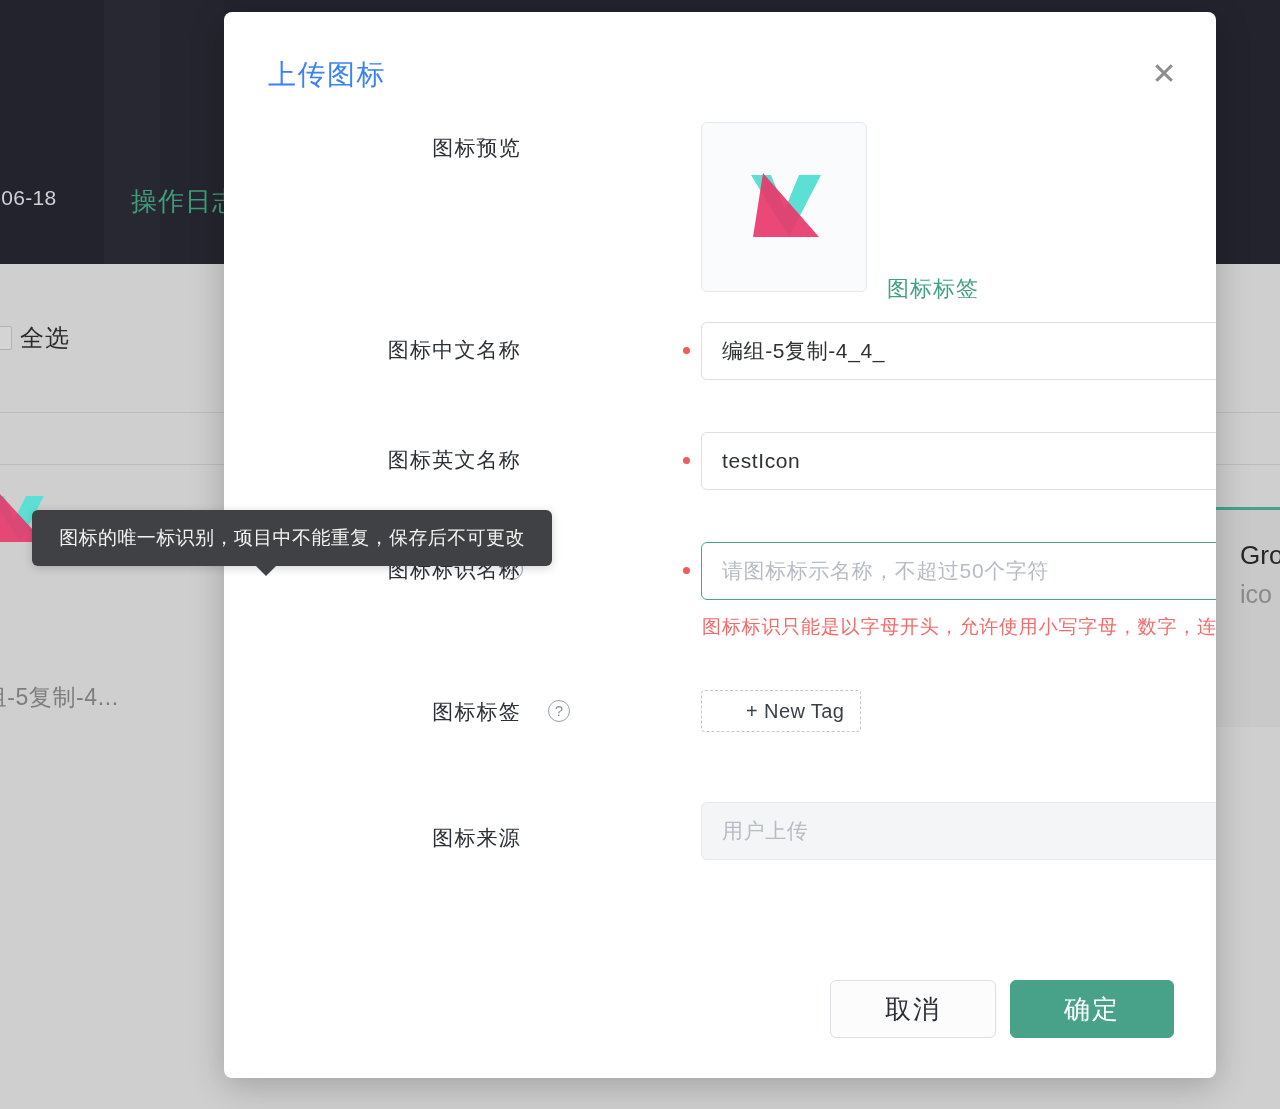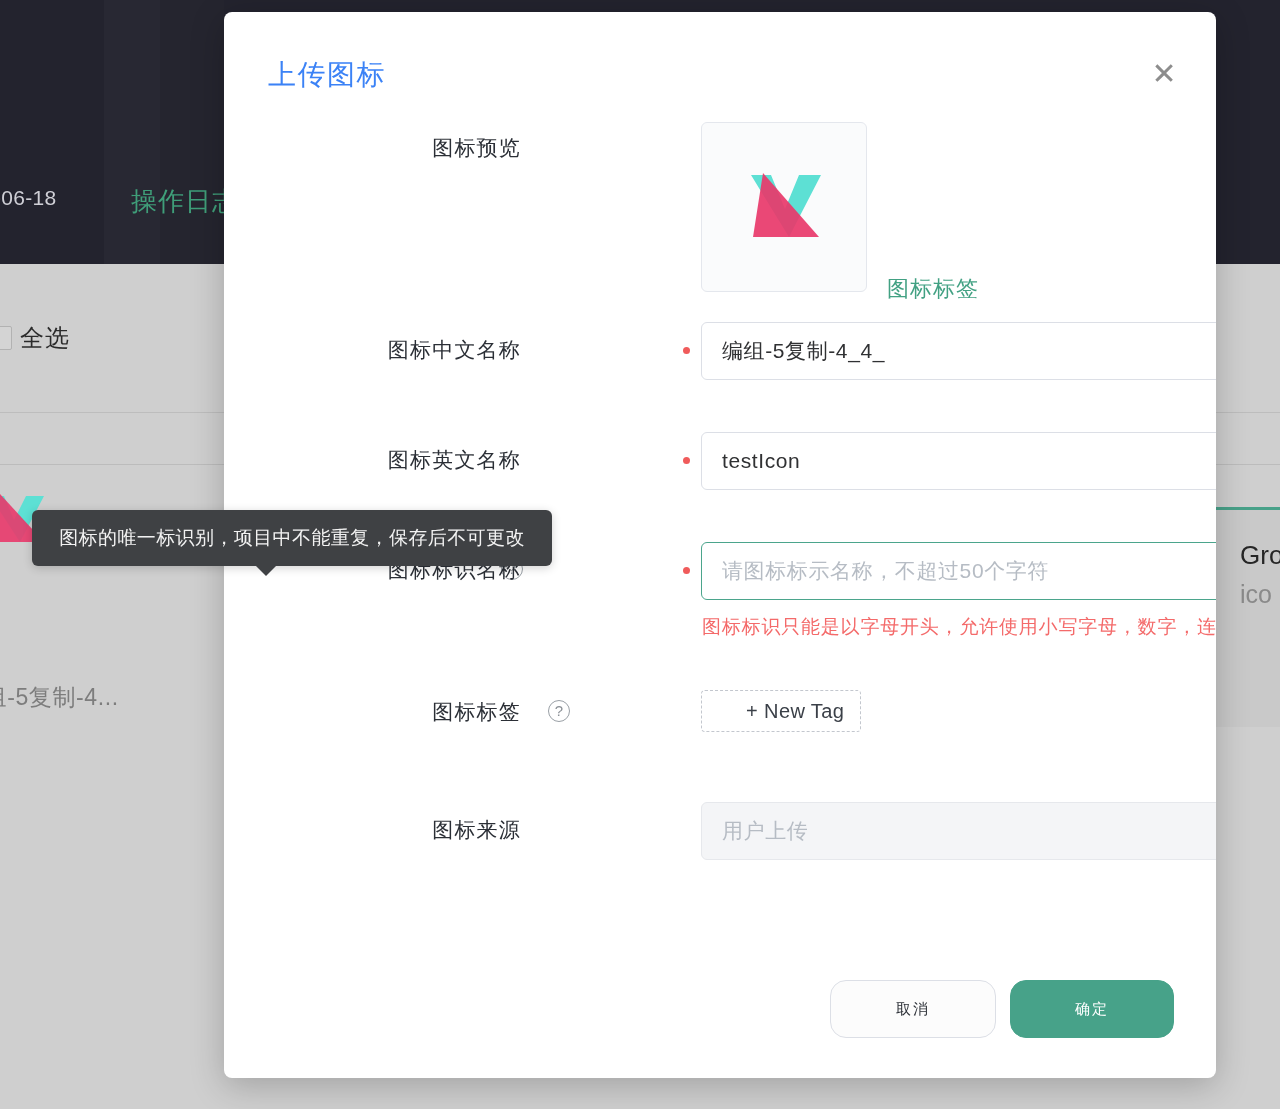--- a/index.html
+++ b/index.html
@@ -153,22 +153,22 @@
     position: absolute; left: 477px; top: 0;
     height: 42px; padding: 0 16px;
     border: 1px dashed #c3c7ce; border-radius: 4px;
     background: #fff; color: #3b4048; font-size: 20px;
     display: flex; align-items: center; cursor: pointer; letter-spacing: .4px;
   }
 
   
   .footer { position: absolute; left: 0; bottom: 38px; width: 992px; height: 60px; }
   .btn {
-    position: absolute; top: 0; height: 58px; border-radius: 16px;
-    font-size: 15px; letter-spacing: 2px; cursor: pointer;
+    position: absolute; top: 0; height: 58px; border-radius: 6px;
+    font-size: 26px; letter-spacing: 2px; cursor: pointer;
     display: flex; align-items: center; justify-content: center;
     font-family: inherit;
   }
   .btn-cancel {
     left: 606px; width: 166px;
     background: #fcfcfc; border: 1px solid #dcdfe6; color: #2b2f36;
   }
   .btn-ok {
     left: 786px; width: 164px;
     background: #47a289; border: 1px solid #47a289; color: #ffffff;
@@ -280,21 +280,21 @@
 
     <div class="frow" style="height:112px;">
       <div class="flabel-wrap" style="top:8px;">
         <div class="qmark" style="left:324px; top:2px;">?</div>
         <div class="flabel" style="right:362px;">图标标签</div>
       </div>
       <div class="newtag" style="top:0;padding-left:44px;">+ New Tag</div>
     </div>
 
     <div class="frow" style="height:80px;">
-      <div class="flabel-wrap" style="top:14px;">
+      <div class="flabel-wrap" style="top:22px;">
         <div class="flabel" style="right:362px;">图标来源</div>
       </div>
       <input class="finput disabled" style="top: 0px;" type="text" disabled="" placeholder="用户上传">
     </div>
 
   </div>
 
   <div class="footer">
     <button class="btn btn-cancel">取消</button>
     <button class="btn btn-ok">确定</button>

